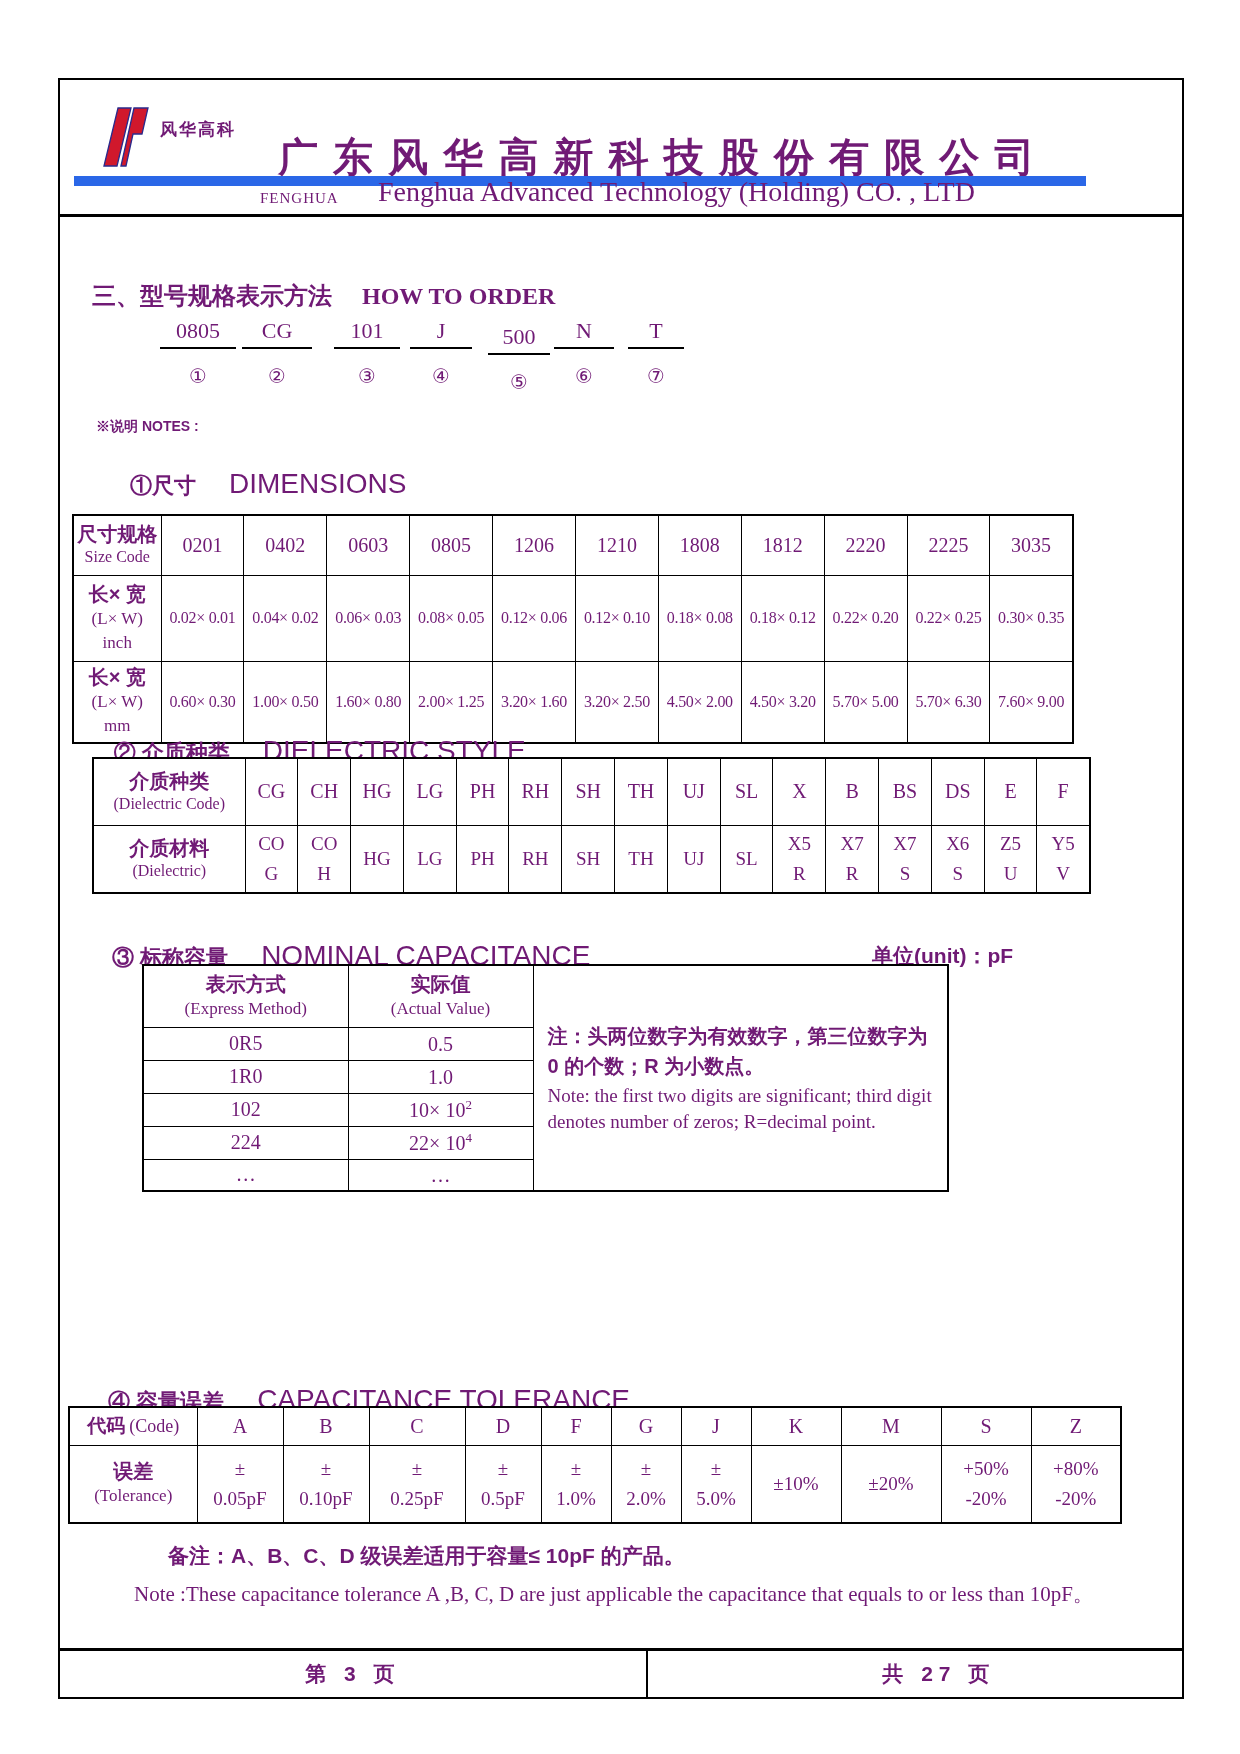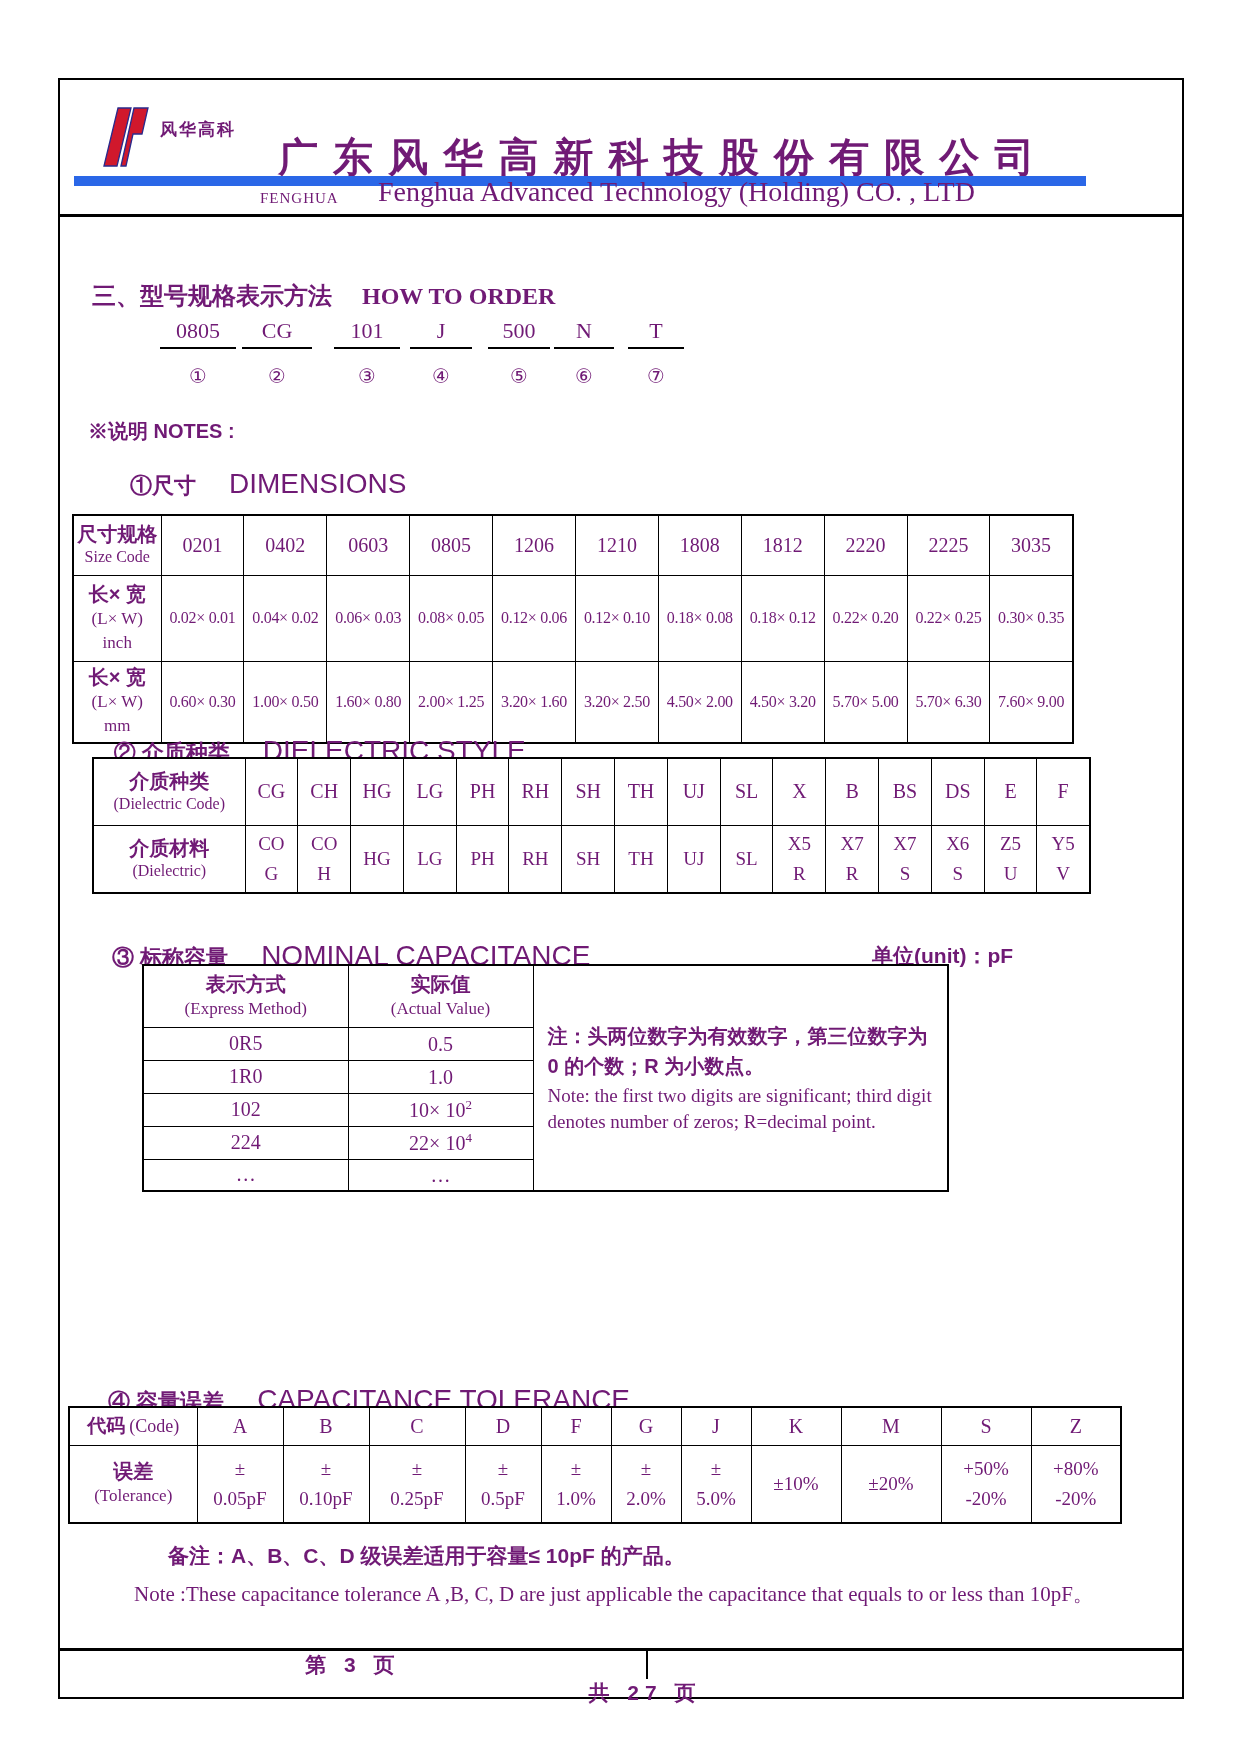--- a/index.html
+++ b/index.html
@@ -20,21 +20,21 @@
 
   
   .sec-title{position:absolute;left:32px;top:200px;font-size:24px;white-space:nowrap;}
   .sec-title .en{font-family:"Liberation Serif",serif;font-weight:bold;margin-left:30px;}
 
   
   .ocol{position:absolute;text-align:center;}
   .seg{font-size:22px;border-bottom:2px solid #000;padding-bottom:3px;}
   .mark{font-size:20px;margin-top:15px;font-family:"DejaVu Sans",sans-serif;}
 
-  .notes-label{position:absolute;left:28px;top:338px;font-size:20px;}
+  .notes-label{position:absolute;left:36px;top:338px;font-size:14px;}
 
   .sub-title{position:absolute;font-size:22px;white-space:nowrap;}
   .sub-title .en{font-family:Liberation Sans, sans-serif;font-weight:normal;margin-left:33px;font-size:28px;}
 
   table.tbl{border-collapse:collapse;table-layout:fixed;border:2px solid #000;position:absolute;background:#fff;}
   table.tbl th,table.tbl td{border:1px solid #000;text-align:center;vertical-align:middle;padding:1px 2px;overflow:hidden;}
   .thickb th,.thickb td{border-bottom-width:3px;}
   .h1{font-family:"Liberation Sans",sans-serif;font-weight:bold;font-size:20px;line-height:1.25;}
   .h2{font-size:16px;line-height:1.3;font-weight:normal;}
   .h3{font-size:17px;line-height:1.4;font-weight:normal;}
@@ -45,21 +45,21 @@
 
   .unit-label{position:absolute;left:812px;top:862px;font-size:21px;}
   .note-cell{text-align:left !important;padding:8px 14px !important;vertical-align:middle !important;}
   .note-cn{font-family:"Liberation Sans",sans-serif;font-weight:600;font-size:20px;line-height:1.5;margin-bottom:2px;}
   .note-en{font-size:19px;line-height:1.35;}
   sup{font-size:13px;}
 
   .remark-cn{position:absolute;left:108px;top:1462px;font-size:21px;font-family:"Liberation Sans",sans-serif;font-weight:600;}
   .remark-en{position:absolute;left:74px;top:1500px;font-size:21px;}
 
-  .footer{position:absolute;left:0;right:0;bottom:0;height:46px;border-top:3px solid #000;display:flex;flex-direction:column;}
+  .footer{position:absolute;left:0;right:0;bottom:0;height:46px;border-top:3px solid #000;display:flex;}
   .footer .cell{display:flex;align-items:center;justify-content:center;font-size:21px;
                 font-family:"Liberation Sans",sans-serif;font-weight:bold;letter-spacing:6px;}
   .footer .left{width:52.2%;border-right:2px solid #000;}
   .footer .right{flex:1;padding-left:48px;}
 </style>
 </head>
 <body>
 
 <div class="sheet">
   <div class="frame">
@@ -88,21 +88,21 @@
       <div class="mark">②</div>
     </div>
     <div class="ocol" style="left:274px;top:238px;width:66px;">
       <div class="seg serif">101</div>
       <div class="mark">③</div>
     </div>
     <div class="ocol" style="left:350px;top:238px;width:62px;">
       <div class="seg serif">J</div>
       <div class="mark">④</div>
     </div>
-    <div class="ocol" style="left:428px;top:238px;width:62px;">
+    <div class="ocol" style="left:428px;top:244px;width:62px;">
       <div class="seg serif">500</div>
       <div class="mark">⑤</div>
     </div>
     <div class="ocol" style="left:494px;top:238px;width:60px;">
       <div class="seg serif">N</div>
       <div class="mark">⑥</div>
     </div>
     <div class="ocol" style="left:568px;top:238px;width:56px;">
       <div class="seg serif">T</div>
       <div class="mark">⑦</div>

